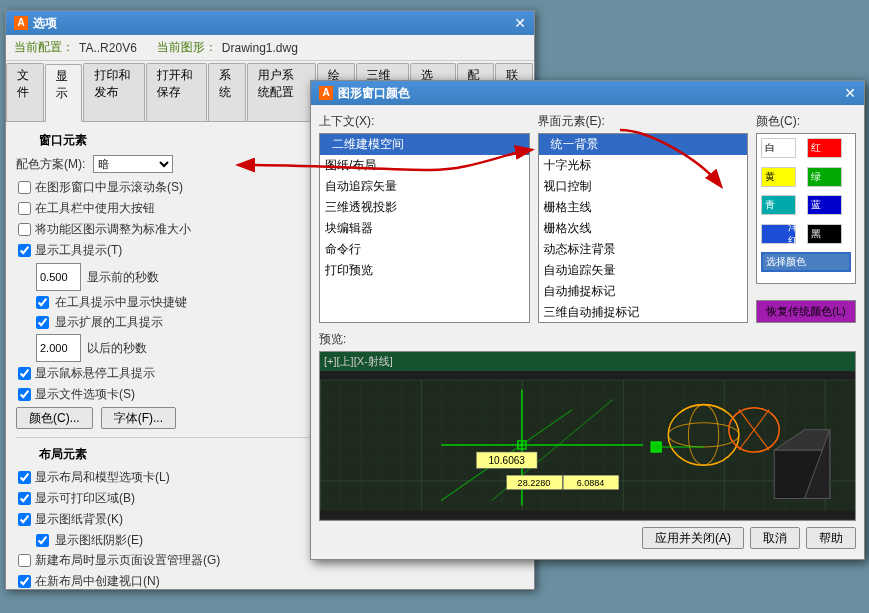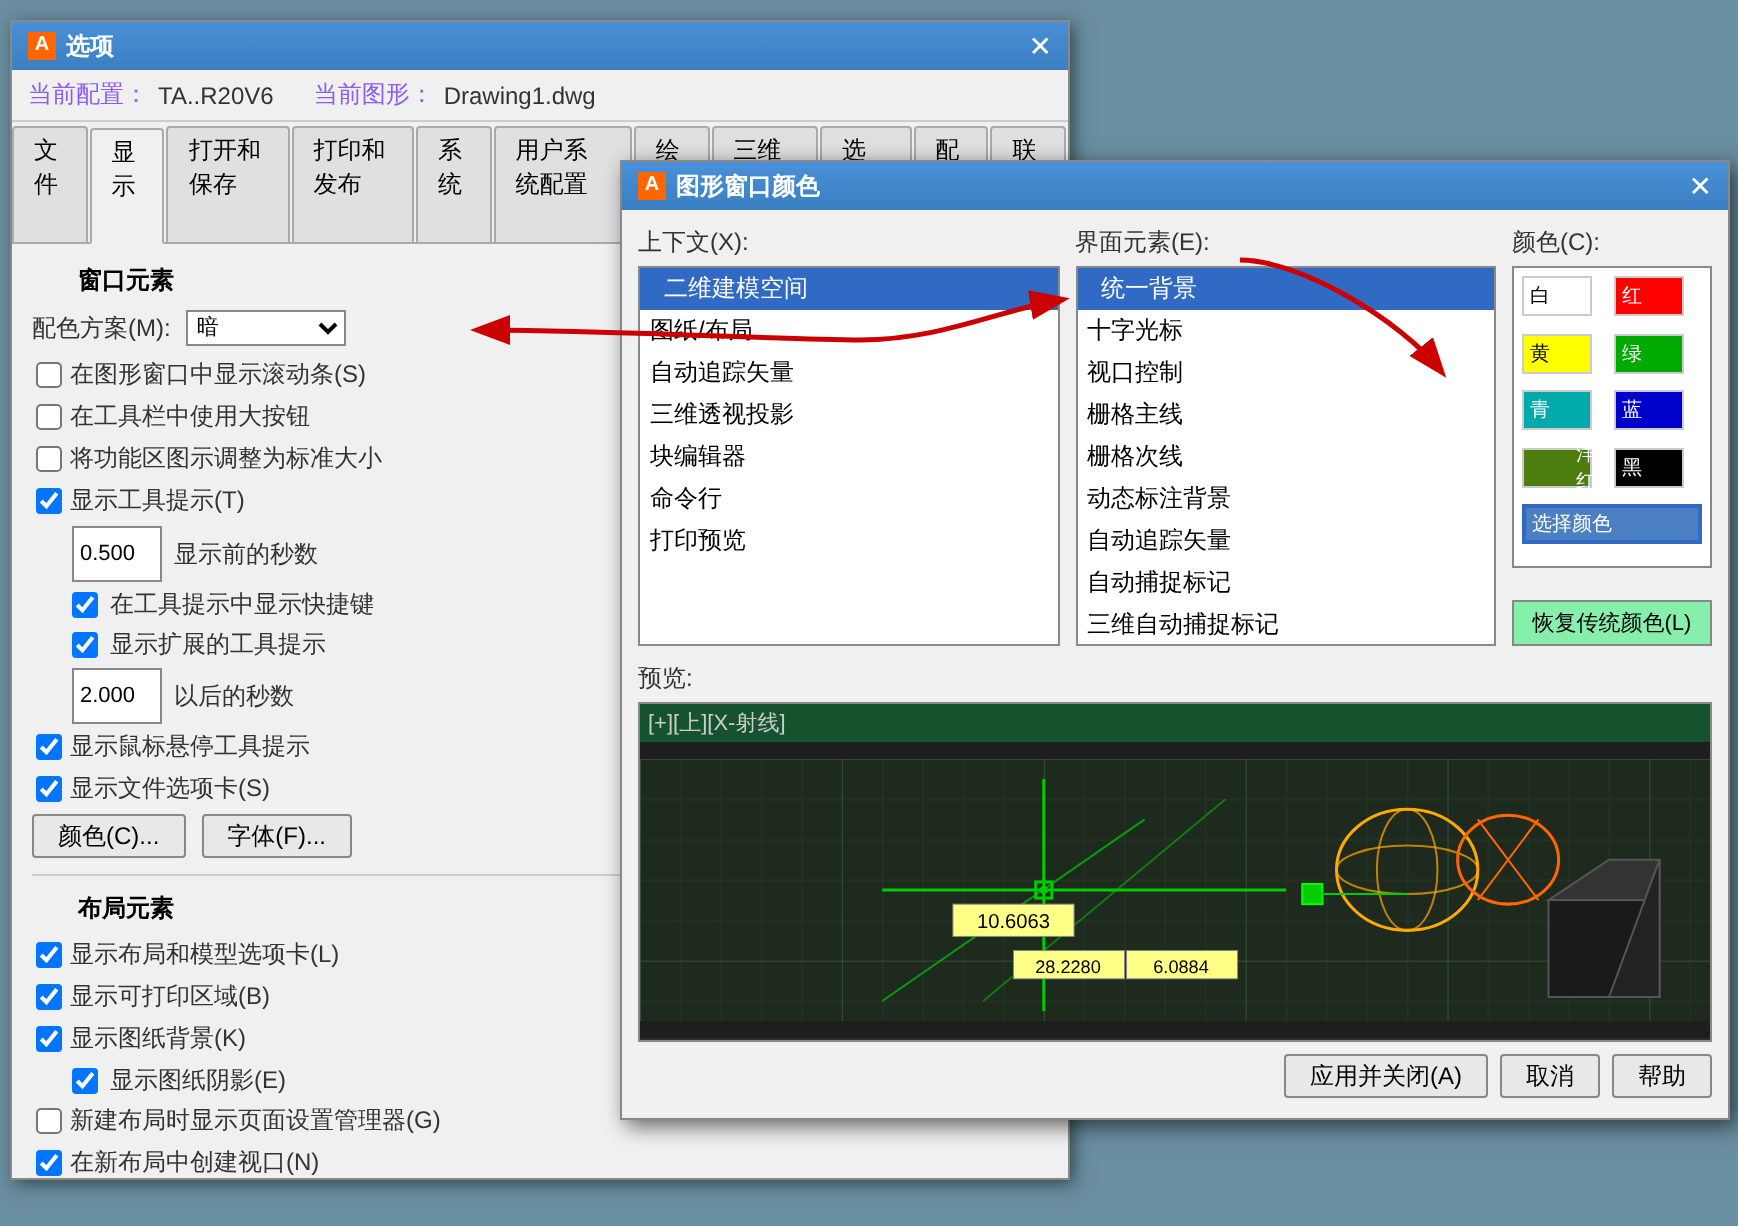--- a/index.html
+++ b/index.html
@@ -73,21 +73,21 @@
       gap: 20px;
     }
 
     .config-item {
       display: flex;
       align-items: center;
       gap: 5px;
       font-size: 12px;
     }
 
-    .config-label { color: #8b5cf6; }
+    .config-label { color: #4d7c0f; }
     .config-value { color: #333; font-weight: normal; }
 
     .tabs-bar {
       display: flex;
       background: #f0f0f0;
       border-bottom: 1px solid #aaa;
       padding-top: 2px;
     }
 
     .tab {
@@ -284,21 +284,21 @@
     }
 
     .color-swatch.selected-swatch {
       border: 2px solid #316ac5;
     }
 
     .restore-btn {
       margin-top: 16px;
       padding: 3px 6px;
       border: 1px solid #888;
-      background: #86efac;
+      background: #a21caf;
       font-size: 11px;
       cursor: pointer;
       width: 100%;
     }
 
     .preview-section {
       margin-top: 8px;
       flex: 1;
       display: flex;
       flex-direction: column;
@@ -373,22 +373,22 @@
     </div>
     <div class="config-item">
       <span class="config-label">当前图形：</span>
       <span class="config-value">Drawing1.dwg</span>
     </div>
   </div>
 
   <div class="tabs-bar">
     <div class="tab">文件</div>
     <div class="tab active">显示</div>
+    <div class="tab">打印和发布</div>
     <div class="tab">打开和保存</div>
-    <div class="tab">打印和发布</div>
     <div class="tab">系统</div>
     <div class="tab">用户系统配置</div>
     <div class="tab">绘图</div>
     <div class="tab">三维建模</div>
     <div class="tab">选择集</div>
     <div class="tab">配置</div>
     <div class="tab">联机</div>
   </div>
 
   <div class="dialog-body">
@@ -539,21 +539,21 @@
             </div>
           <div class="color-swatch" style="background:#00aa00; color:white;">
               <span style="font-size:10px">绿</span>
             </div>
           <div class="color-swatch" style="background:#00aaaa; color:white;">
               <span style="font-size:10px">青</span>
             </div>
           <div class="color-swatch" style="background:#0000cc; color:white;">
               <span style="font-size:10px">蓝</span>
             </div>
-          <div class="color-swatch" style="background:#4d7c0f; color:white;padding-left:26px;">
+          <div class="color-swatch" style="background:#1d4ed8; color:white;padding-left:26px;">
               <span style="font-size:10px">洋红</span>
             </div>
           <div class="color-swatch" style="background:#000000; color:white;">
               <span style="font-size:10px">黑</span>
             </div>
           <div class="color-swatch selected-swatch" style="background:#4a7fc1; color:white; grid-column: span 2; width: 100%;">
               <span style="font-size:10px">选择颜色</span>
             </div>
         </div>
         <button class="restore-btn">恢复传统颜色(L)</button>

